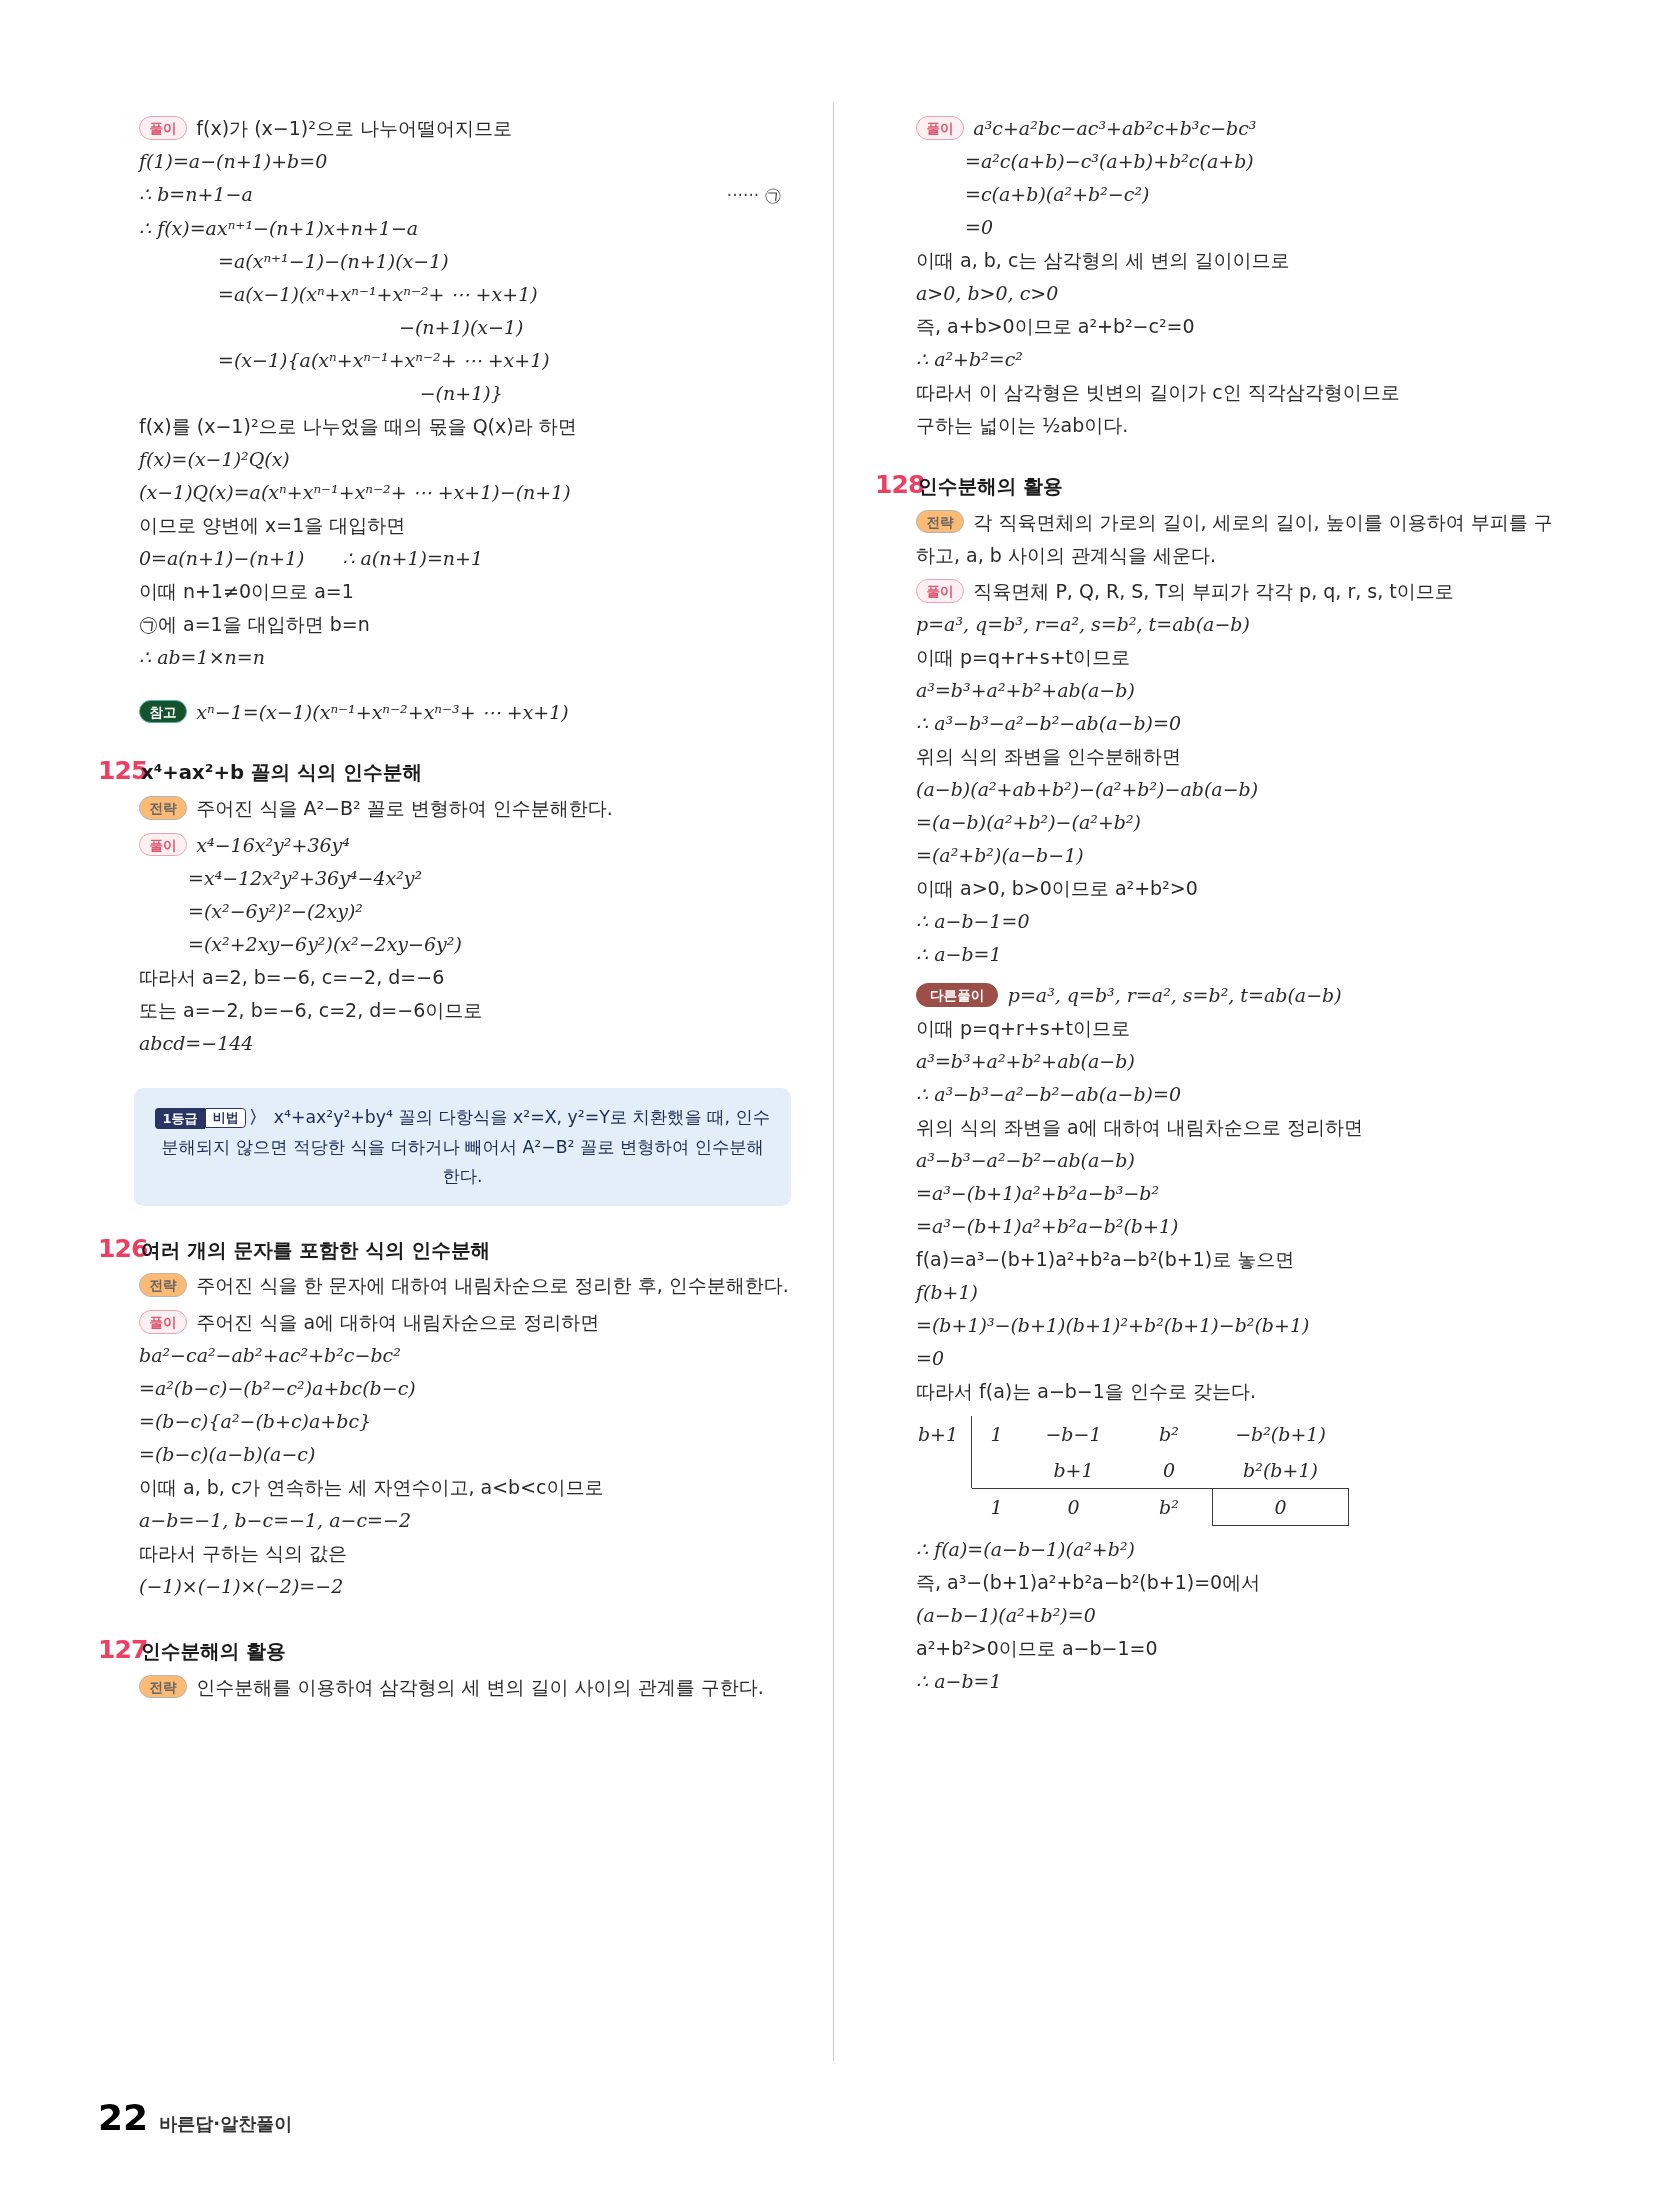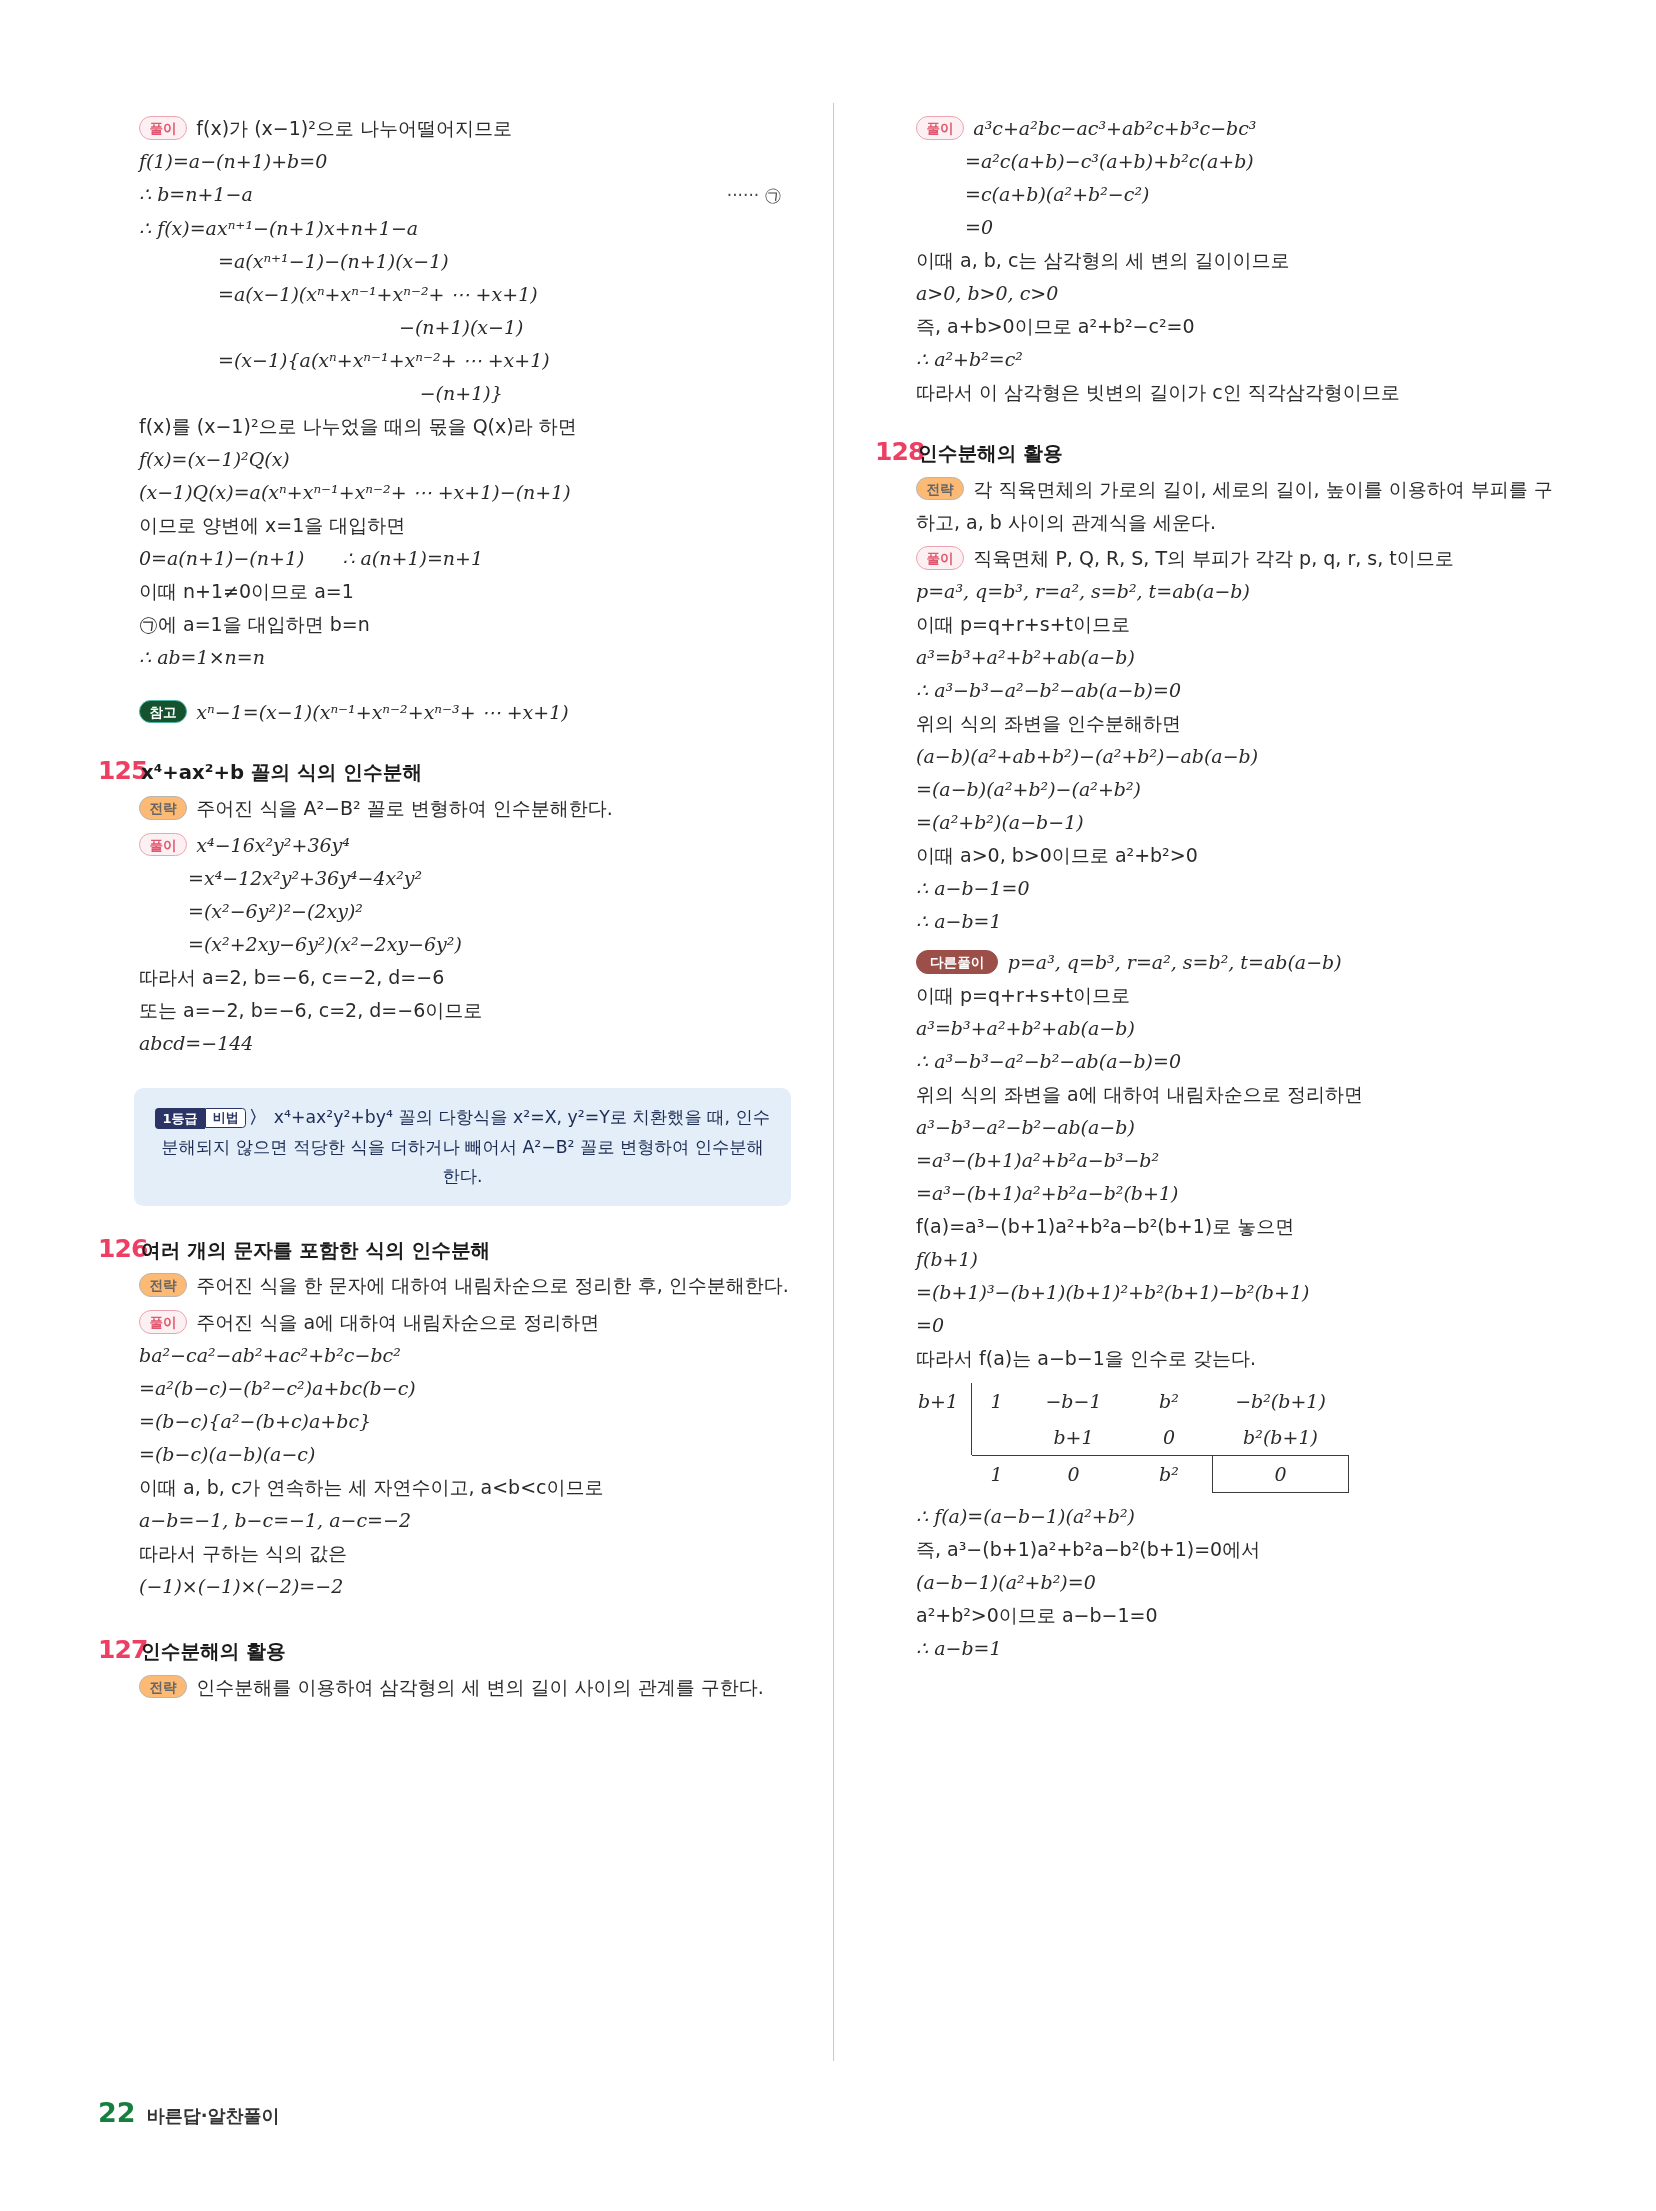--- a/index.html
+++ b/index.html
@@ -43,21 +43,21 @@
   
   .horner{display:grid;grid-template-columns:56px 49px 105px 86px 137px;margin-left:41px;font-size:19px;}
   .hcell{height:36px;line-height:36px;text-align:center;}
   .corner{text-align:left;padding-left:1.9px;}
   .vl{border-right:1.9px solid #3c3c3c;}
   .tl{border-top:1.9px solid #3c3c3c;}
   .rem{border-left:1.9px solid #3c3c3c;border-right:1.9px solid #3c3c3c;border-bottom:1.9px solid #3c3c3c;}
 
   
   .footer{position:absolute;left:98px;top:2097px;display:flex;align-items:baseline;gap:11.2px;}
-  .fnum{font-size:27px;font-weight:bold;color:#15803d;}
+  .fnum{font-size:36px;font-weight:bold;color:#000000;}
   .flabel{font-size:18px;color:#333333;font-weight:bold;}
 </style>
 </head>
 <body>
 
 <div class="page">
   <div class="content">
     <div class="col" id="col-left">
         <div class="ln"><span class="badge b-sol">풀이</span><span class="t">f(x)가 (x−1)²으로 나누어떨어지므로</span></div>
         <div class="ln"><span class="t math">f(1)=a−(n+1)+b=0</span></div>
@@ -116,20 +116,21 @@
     <div class="col" id="col-right">
         <div class="ln"><span class="badge b-sol">풀이</span><span class="t math">a³c+a²bc−ac³+ab²c+b³c−bc³</span></div>
         <div class="ln ind2"><span class="t math">=a²c(a+b)−c³(a+b)+b²c(a+b)</span></div>
         <div class="ln ind2"><span class="t math">=c(a+b)(a²+b²−c²)</span></div>
         <div class="ln ind2"><span class="t math">=0</span></div>
         <div class="ln"><span class="t">이때 a, b, c는 삼각형의 세 변의 길이이므로</span></div>
         <div class="ln"><span class="t math">a&gt;0, b&gt;0, c&gt;0</span></div>
         <div class="ln"><span class="t">즉, a+b&gt;0이므로 a²+b²−c²=0</span></div>
         <div class="ln"><span class="t math">∴ a²+b²=c²</span></div>
         <div class="ln"><span class="t">따라서 이 삼각형은 빗변의 길이가 c인 직각삼각형이므로</span></div>
+        <div class="ln"><span class="t">구하는 넓이는 ½ab이다.</span></div>
         <div class="prob" style="margin-top: 28px;">
           <span class="pnum">128</span>
           <span class="ptitle">인수분해의 활용</span>
         </div>
         <div class="ln"><span class="badge b-strat">전략</span><span class="t">각 직육면체의 가로의 길이, 세로의 길이, 높이를 이용하여 부피를 구하고, a, b 사이의 관계식을 세운다.</span></div>
         <div class="ln" style="margin-top: 3.7px;"><span class="badge b-sol">풀이</span><span class="t">직육면체 P, Q, R, S, T의 부피가 각각 p, q, r, s, t이므로</span></div>
         <div class="ln"><span class="t math">p=a³, q=b³, r=a², s=b², t=ab(a−b)</span></div>
         <div class="ln"><span class="t">이때 p=q+r+s+t이므로</span></div>
         <div class="ln"><span class="t math">a³=b³+a²+b²+ab(a−b)</span></div>
         <div class="ln"><span class="t math">∴ a³−b³−a²−b²−ab(a−b)=0</span></div>

